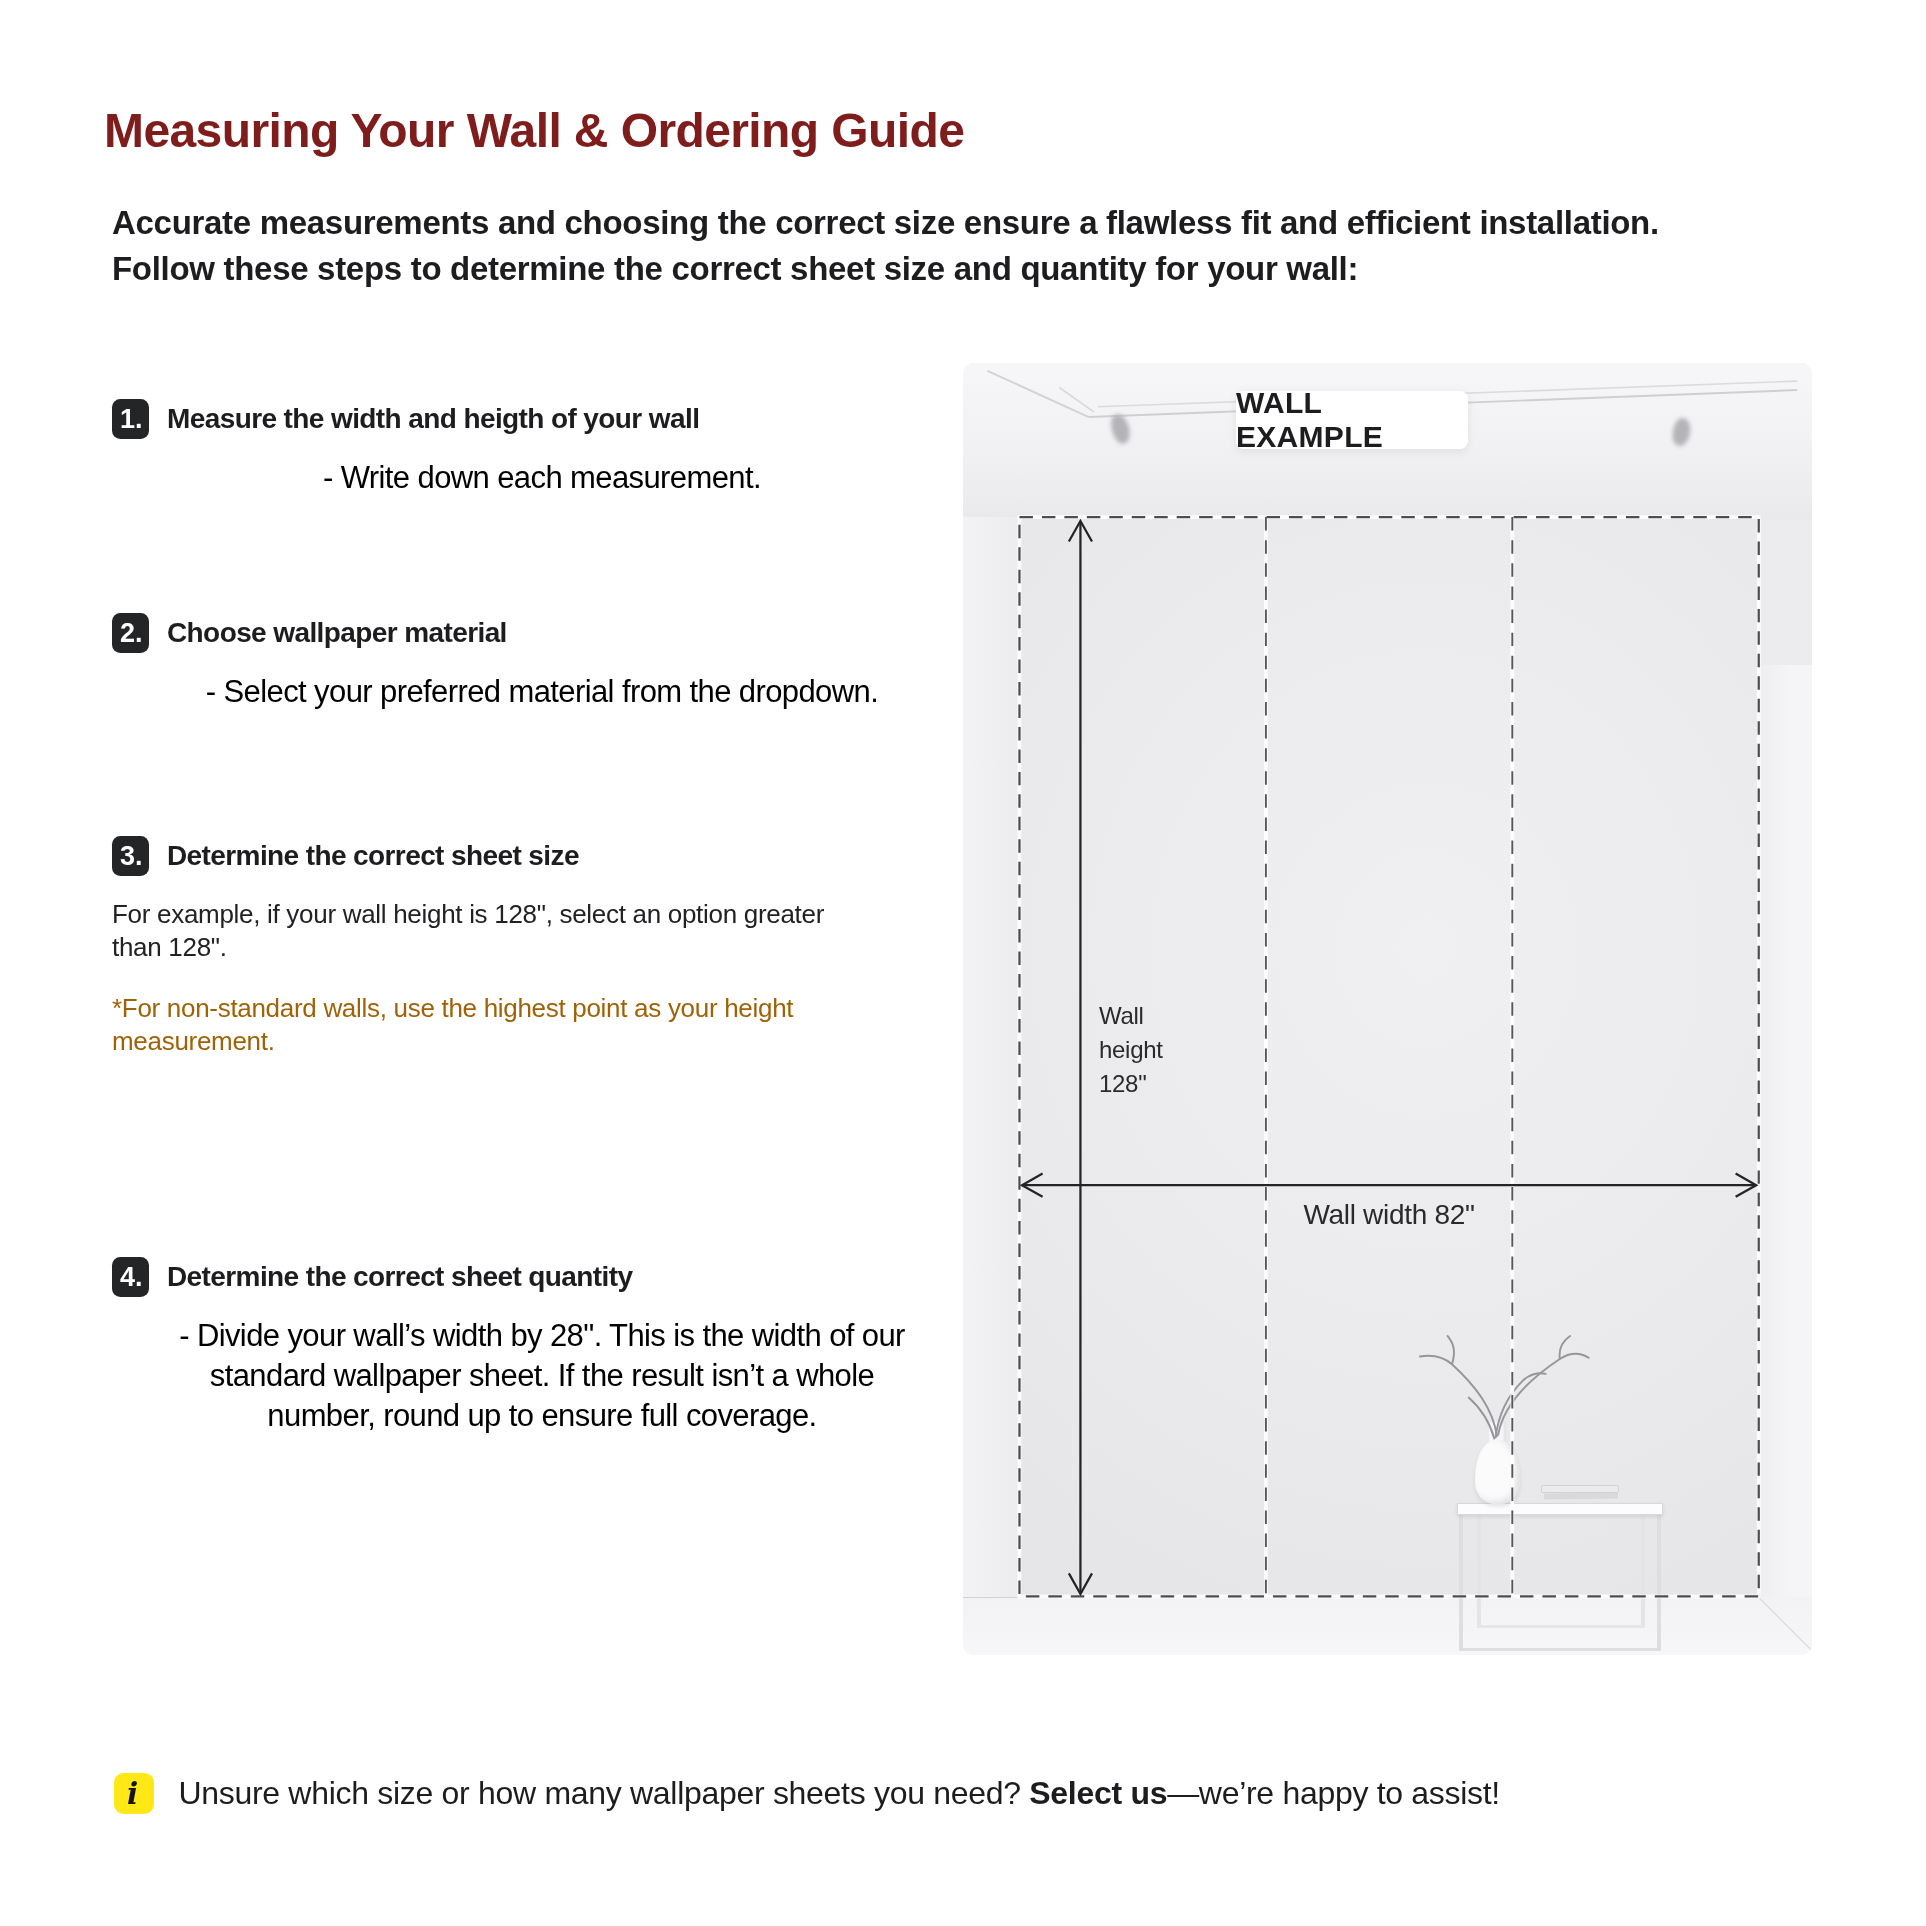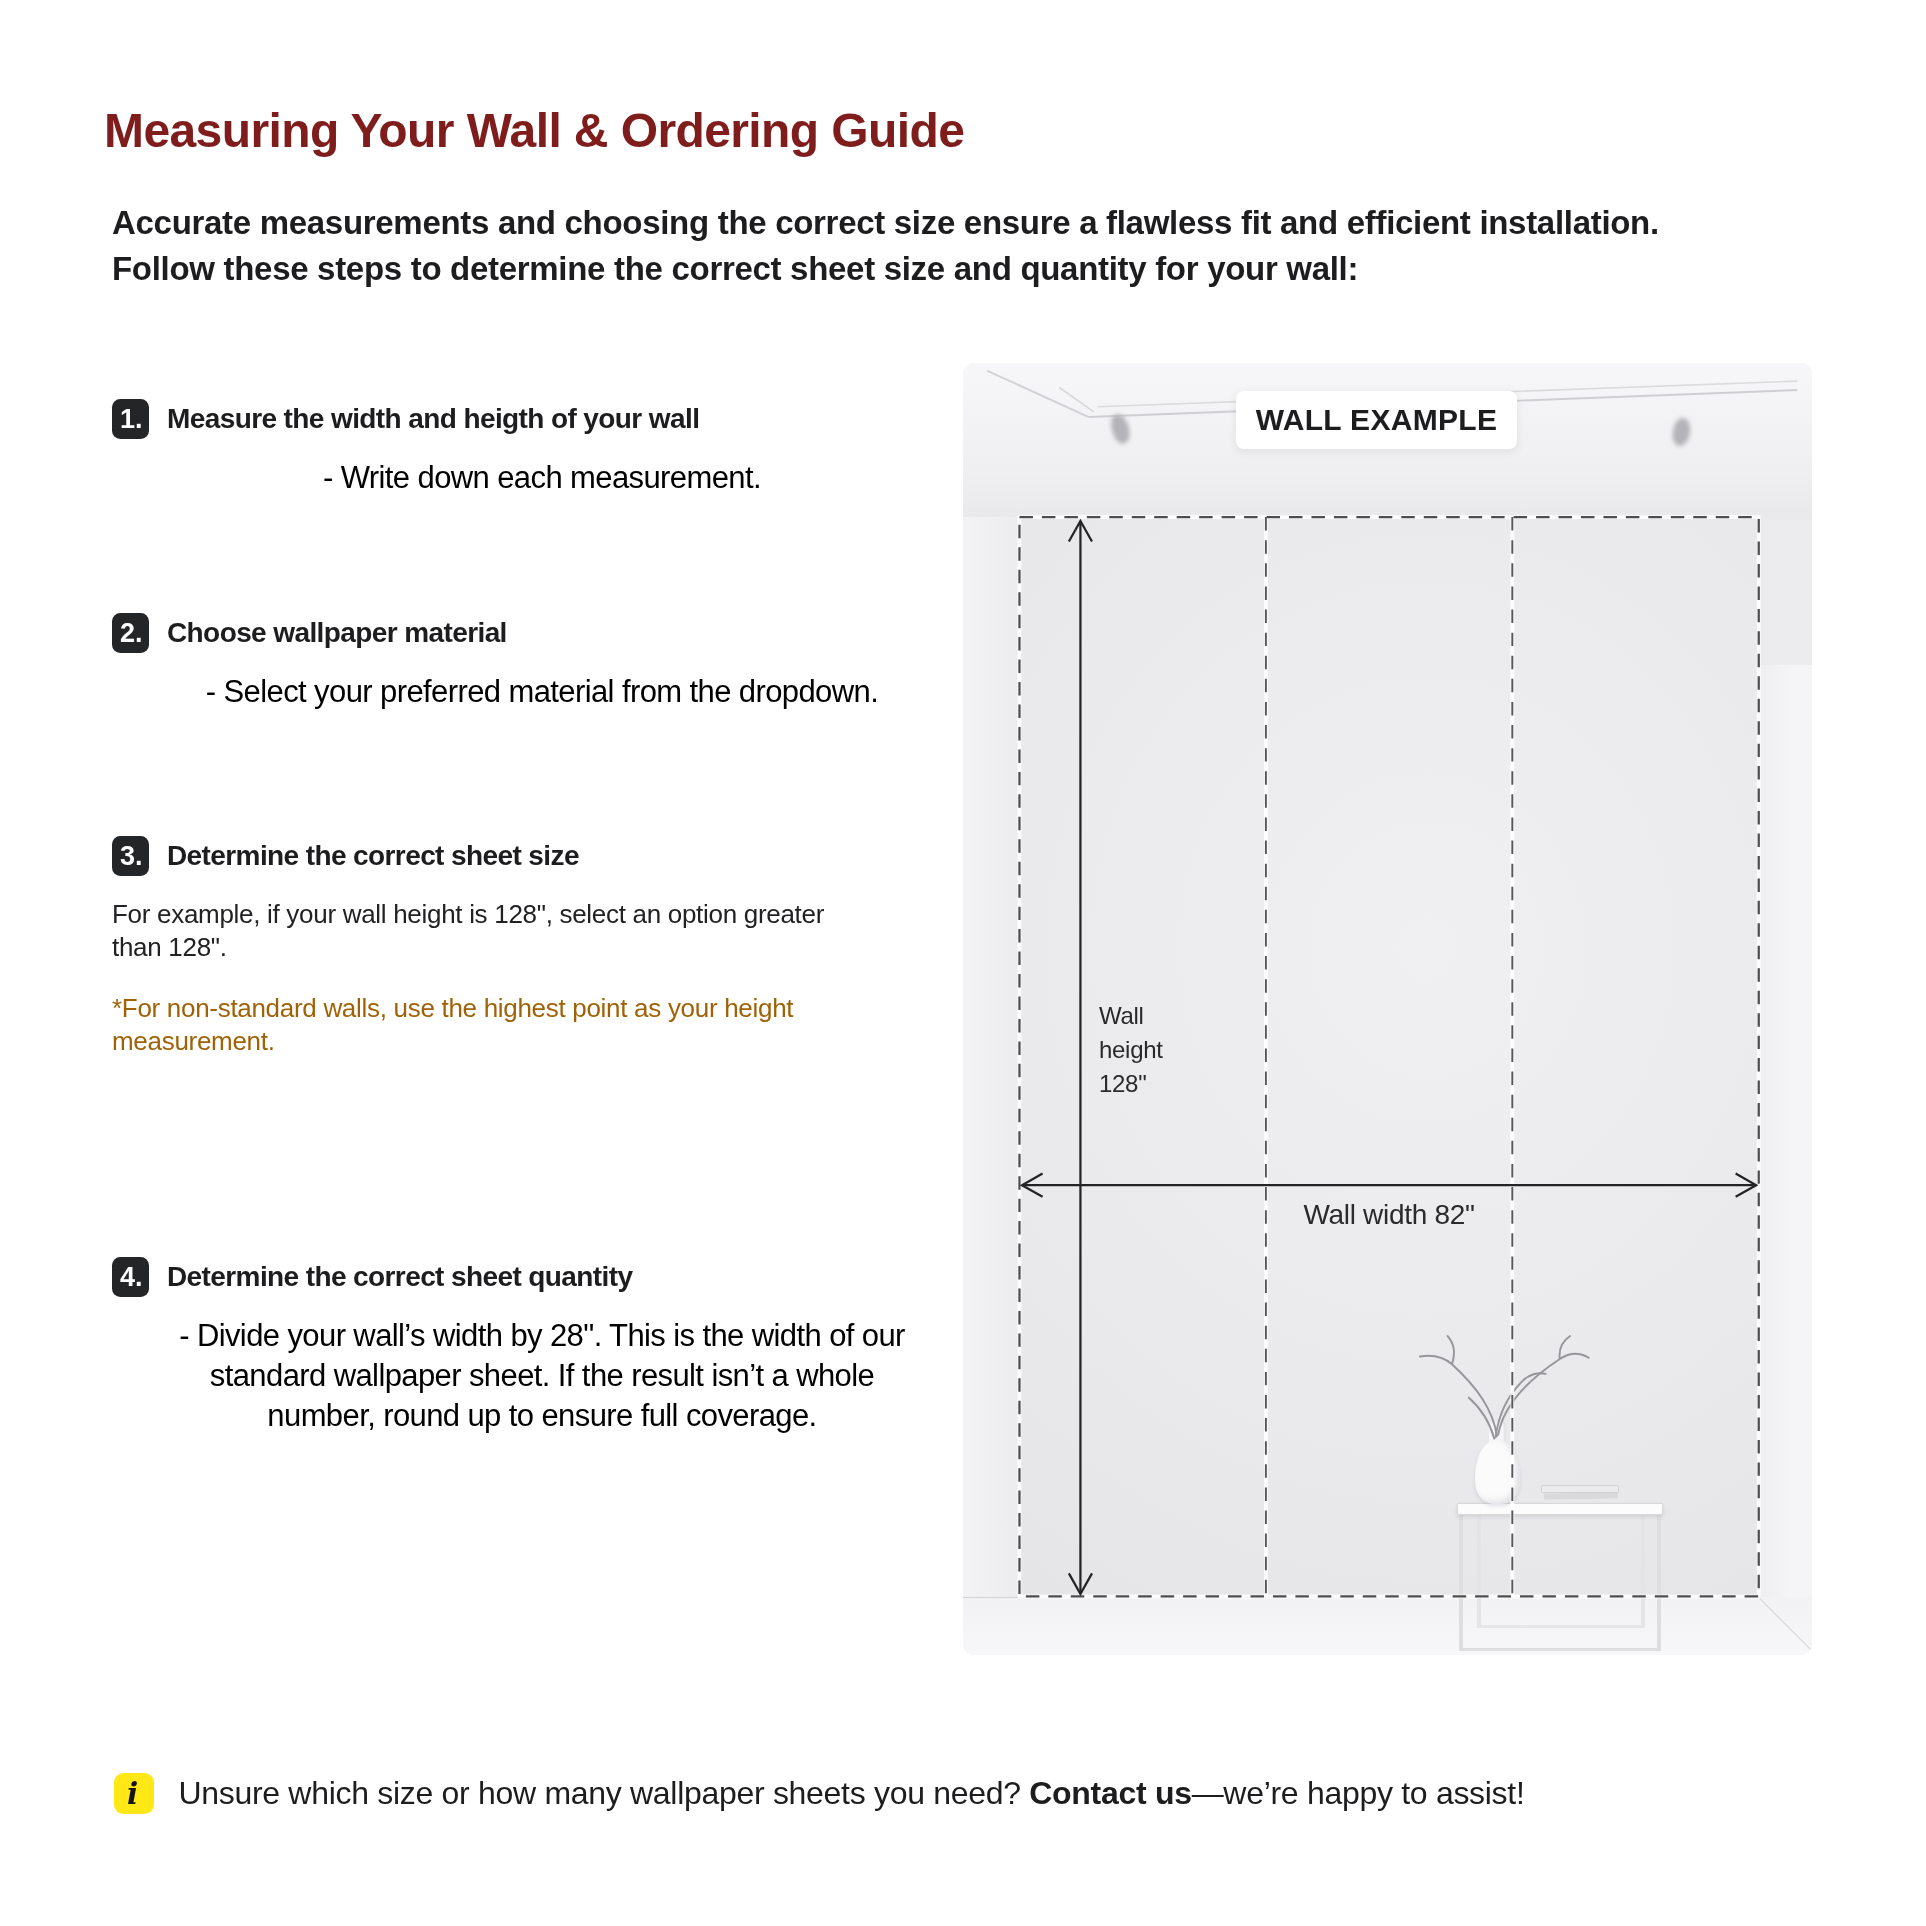--- a/index.html
+++ b/index.html
@@ -69,21 +69,21 @@
   .rail-back { left:514px; top:1262px; width:168px; height:2.6px; background:#e6e6e8; }
   .book1 { left:581px; top:1130px; width:74px; height:5.8px; background:#d9d9dc; border-radius:1.3px; transform:rotate(-1deg); }
   .book2 { left:578px; top:1122px; width:78px; height:7.7px; background:#ebebed; border:0.6px solid #d2d2d5; border-radius:1.3px; }
   .vase { left:512px; top:1077px; width:45px; height:64px; background:#fbfbfc;
           border-radius:46% 46% 42% 42% / 58% 58% 34% 34%;
           box-shadow:inset -3.9px -2.6px 6.4px rgba(150,150,158,0.25), 0 2.6px 3.9px rgba(130,130,140,0.18); }
   .vase-neck { left:526px; top:1058px; width:16.7px; height:28px; background:#f7f7f9;
                border-radius:5.1px 5.1px 0 0; box-shadow:inset -1.9px 0 2.6px rgba(150,150,158,0.25); }
 
   
-  .wall-example-label { left:273px; top:28px; width:281px; height:58px; background:#ffffff; border-radius:7.7px;
+  .wall-example-label { left:273px; top:28px; width:232px; height:58px; background:#ffffff; border-radius:7.7px;
                         box-shadow:0 2.6px 9px rgba(80,80,90,0.10); display:flex; align-items:center; justify-content:center;
                         font-size:30px; font-weight:bold; letter-spacing:0.3px; color:#1d1d1f; }
   .wall-height-label { left:136px; top:636px; font-size:24px; line-height:34px; color:#2a2a2c; letter-spacing:-0.3px; }
   .wall-width-label { left:56px; top:836px; width:740px; text-align:center; font-size:28px; color:#2a2a2c; letter-spacing:-0.3px; }
 </style>
 </head>
 <body>
 
 <div id="page">
 
@@ -195,17 +195,17 @@
 
     <div class="abs wall-height-label ml">Wall
 height
 128"</div>
     <div class="abs wall-width-label">Wall width 82"</div>
     <div class="abs wall-example-label">WALL EXAMPLE</div>
   </div>
 
   <div class="abs footer">
     <div class="info-icon">i</div>
-    <div class="footer-text"><span>Unsure which size or how many wallpaper sheets you need? </span><b>Contact us</b><span>—we’re happy to assist!</span></div>
+    <div class="footer-text"><span>Unsure which size or how many wallpaper sheets you need? </span><b>Select us</b><span>—we’re happy to assist!</span></div>
   </div>
 
 </div>
 
 
 </body></html>

